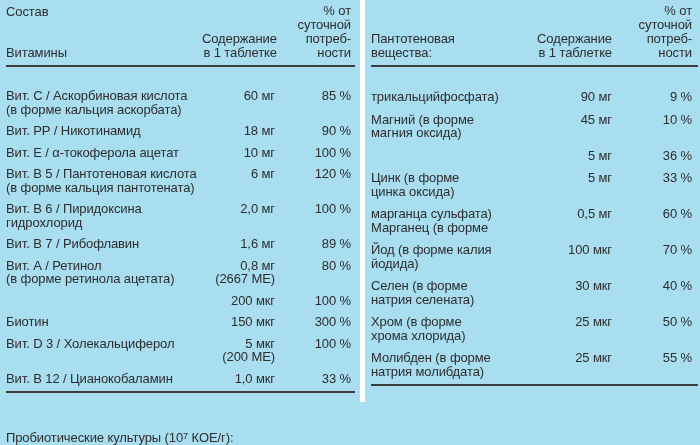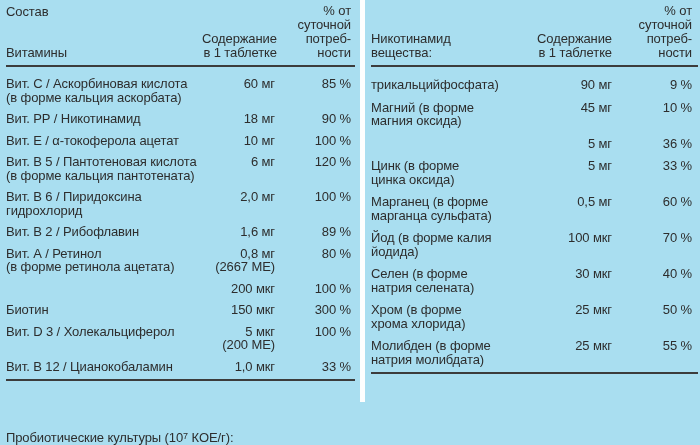--- a/index.html
+++ b/index.html
@@ -44,21 +44,21 @@
   .c-name { }
   .tbl-left  .c-name { width: 201px; }
   .tbl-right .c-name { width: 160px; }
   .c-amt { flex: 1; text-align: right; padding-right: 2px; }
   .c-pct { text-align: right; }
   .tbl-left  .c-pct { width: 78px; padding-right: 4px; }
   .tbl-right .c-pct { width: 84px; padding-right: 6px; }
 
   .ln { display: block; white-space: nowrap; }
 
-  .rows { border-bottom: 2px solid #3c3c3c; padding-bottom: 6px; padding-top: 2px; }
+  .rows { border-bottom: 2px solid #3c3c3c; padding-bottom: 6px; padding-top: 14px; }
   .row { display: flex; align-items: flex-start; }
   .tbl-left  .row { margin-top: 8px; }
   .tbl-right .row { margin-top: 9px; }
 
   .footer {
     position: absolute;
     left: 6px;
     top: 431px;
     width: 692px;
     line-height: 14px;
@@ -144,21 +144,21 @@
           </div>
           <div class="c-amt">
             <span class="ln">2,0 мг</span>
           </div>
           <div class="c-pct">
             <span class="ln">100 %</span>
           </div>
         </div>
         <div class="row">
           <div class="c-name">
-            <span class="ln">Вит. В 2 / Рибофлавин</span>
+            <span class="ln">Вит. В 7 / Рибофлавин</span>
           </div>
           <div class="c-amt">
             <span class="ln">1,6 мг</span>
           </div>
           <div class="c-pct">
             <span class="ln">89 %</span>
           </div>
         </div>
         <div class="row">
           <div class="c-name">
@@ -214,21 +214,21 @@
           <div class="c-pct">
             <span class="ln">33 %</span>
           </div>
         </div>
       </div>
   </section>
 
   <section class="tbl tbl-right">
     <div class="hdr" style="border-bottom-color: rgb(60, 60, 60);">
       <div class="c-name">
-        <span class="ln">Никотинамид</span>
+        <span class="ln">Пантотеновая</span>
         <span class="ln">вещества:</span>
       </div>
       <div class="c-amt">
         <span class="ln">Содержание</span>
         <span class="ln">в 1 таблетке</span>
       </div>
       <div class="c-pct">
         <span class="ln">% от</span>
         <span class="ln">суточной</span>
         <span class="ln">потреб-</span>
@@ -274,22 +274,22 @@
           </div>
           <div class="c-amt">
             <span class="ln">5 мг</span>
           </div>
           <div class="c-pct">
             <span class="ln">33 %</span>
           </div>
         </div>
         <div class="row">
           <div class="c-name">
+            <span class="ln">марганца сульфата)</span>
             <span class="ln">Марганец (в форме</span>
-            <span class="ln">марганца сульфата)</span>
           </div>
           <div class="c-amt">
             <span class="ln">0,5 мг</span>
           </div>
           <div class="c-pct">
             <span class="ln">60 %</span>
           </div>
         </div>
         <div class="row">
           <div class="c-name">

